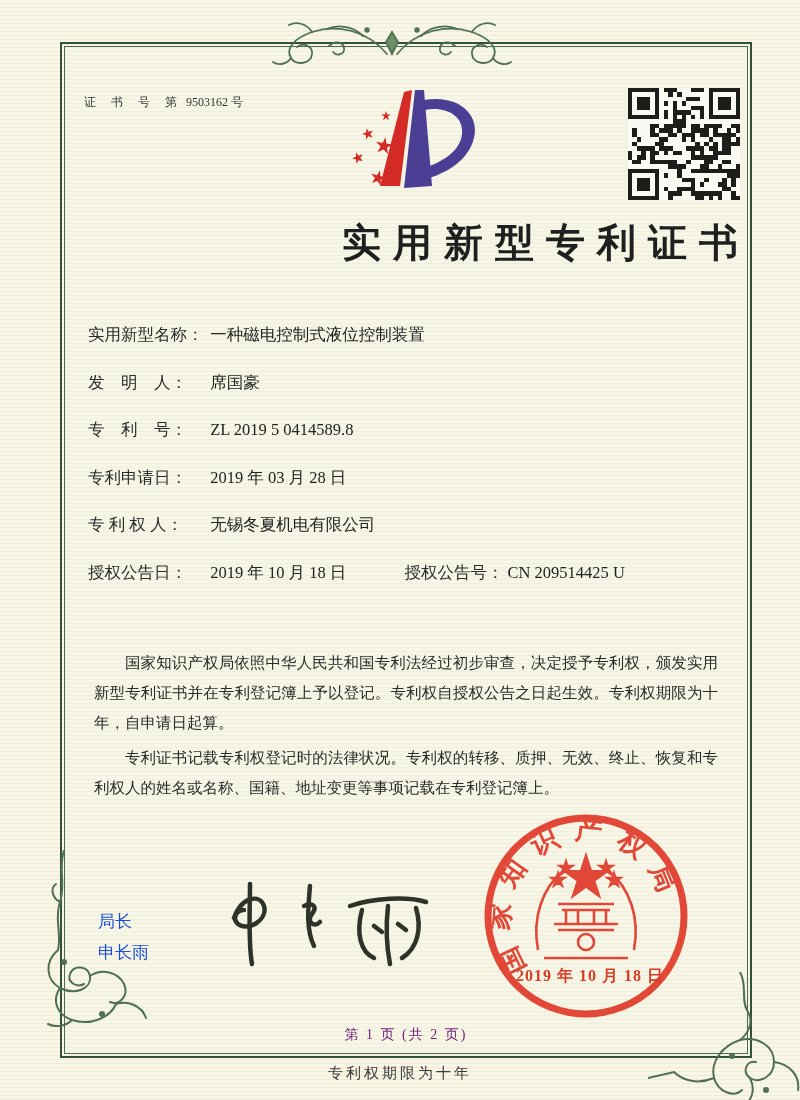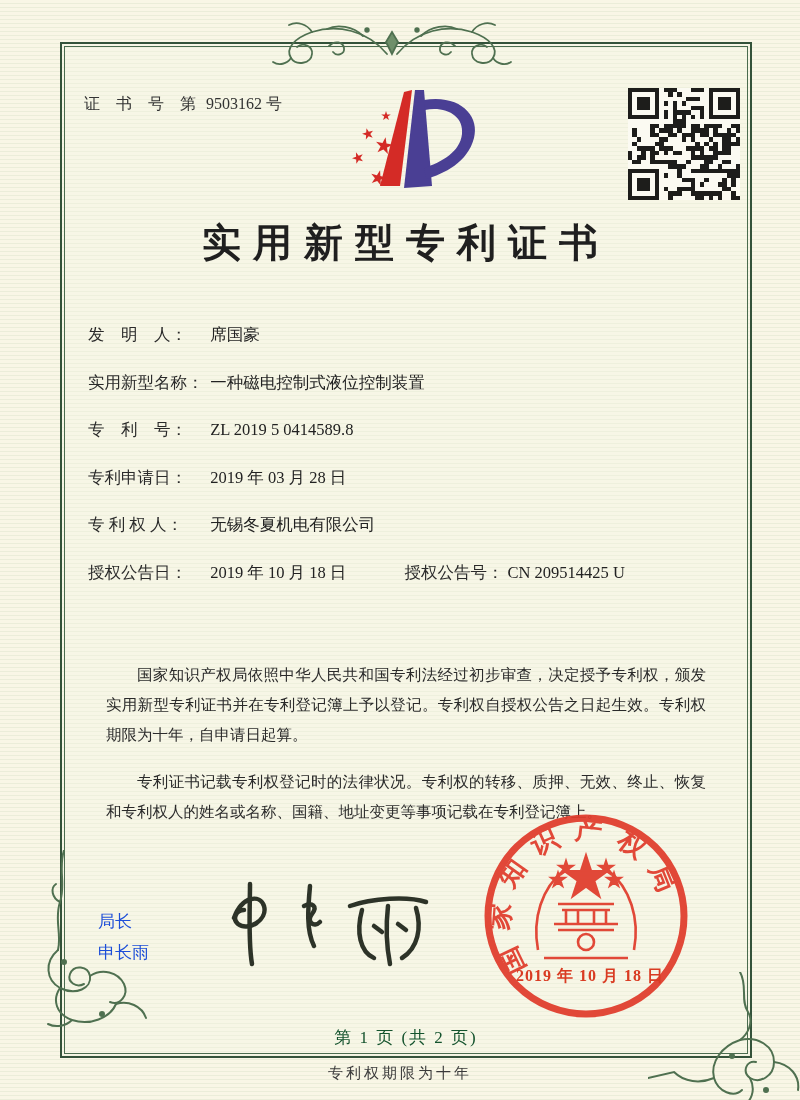--- a/index.html
+++ b/index.html
@@ -17,47 +17,47 @@
     opacity:.8;
   }
   .frame{
     position:absolute;left:60px;top:42px;width:688px;height:1012px;
     border:2px solid #34523a;background:rgba(244,246,228,.35);
   }
   .frame .inner-line{
     position:absolute;inset:2px;border:1px solid #4a6b4e;pointer-events:none;
   }
   .cert-no{
-    position:absolute;left:22px;top:50px;font-size:16px;color:#333;
+    position:absolute;left:22px;top:50px;font-size:12px;color:#333;
   }
   .cert-no .sp{letter-spacing:6px;}
   .logo{position:absolute;left:272px;top:38px;}
   .qr{position:absolute;left:566px;top:44px;width:112px;height:112px;}
   .title{
-    position:absolute;left:0;top:172px;width:100%;text-align:center;
+    position:absolute;left:0;top:172px;width:100%;text-align:right;
     font-size:39px;font-weight:bold;letter-spacing:12px;color:#1f1f1f;
   }
   .fields{position:absolute;left:26px;top:280px;right:20px;}
   .field-row{height:26px;margin-bottom:21.5px;font-size:16.5px;white-space:nowrap;}
   .flabel{display:inline-block;min-width:118px;color:#2a2a2a;}
   .fvalue{color:#222;}
   .grant-pair{margin-left:54px;}
   .paras{position:absolute;left:28px;right:28px;top:600px;font-size:15.5px;
     line-height:1.95;text-align:justify;color:#2a2a2a;}
-  .paras p{margin:16px;text-indent:2em;}
+  .paras p{margin:4px;text-indent:2em;}
   .sig-block{position:absolute;left:36px;top:862px;font-size:17px;line-height:1.85;color:#1d4ed8;}
   .sig-svg{position:absolute;left:150px;top:828px;}
   .seal{position:absolute;left:420px;top:768px;width:208px;height:208px;}
   .seal-date{
     position:absolute;left:428px;top:922px;width:200px;text-align:center;
     font-size:16px;font-weight:bold;color:#d93b22;letter-spacing:1px;
   }
   .page-footer{
     position:absolute;left:0;top:982px;width:100%;text-align:center;
-    font-size:17px;color:#14532d;letter-spacing:2px;
+    font-size:14px;color:#701a75;letter-spacing:2px;
   }
   .back-note{
     position:absolute;left:0;top:1064px;width:800px;text-align:center;
     font-size:15px;color:#3a3a3a;letter-spacing:3px;
   }
   .orn{position:absolute;pointer-events:none;}
   .orn-top{left:205px;top:-28px;}
   .orn-bl{left:-46px;top:806px;}
   .orn-br{left:586px;top:928px;}
 </style>
@@ -443,26 +443,26 @@
       <rect x="18" y="24" width="1" height="1" fill="#1d1d1b"></rect>
       <rect x="20" y="24" width="1" height="1" fill="#1d1d1b"></rect>
       <rect x="23" y="24" width="1" height="1" fill="#1d1d1b"></rect>
       <rect x="24" y="24" width="1" height="1" fill="#1d1d1b"></rect>
     </svg>
 
   <div class="title">实用新型专利证书</div>
 
   <div class="fields">
     <div class="field-row">
+      <span class="flabel">实用新型名称：</span>
+      <span class="fvalue">一种磁电控制式液位控制装置</span>
+    </div>
+    <div class="field-row">
       <span class="flabel">发　明　人：</span>
       <span class="fvalue">席国豪</span>
-    </div>
-    <div class="field-row">
-      <span class="flabel">实用新型名称：</span>
-      <span class="fvalue">一种磁电控制式液位控制装置</span>
     </div>
     <div class="field-row">
       <span class="flabel">专　利　号：</span>
       <span class="fvalue">ZL 2019 5 0414589.8</span>
     </div>
     <div class="field-row">
       <span class="flabel">专利申请日：</span>
       <span class="fvalue">2019 年 03 月 28 日</span>
     </div>
     <div class="field-row">

